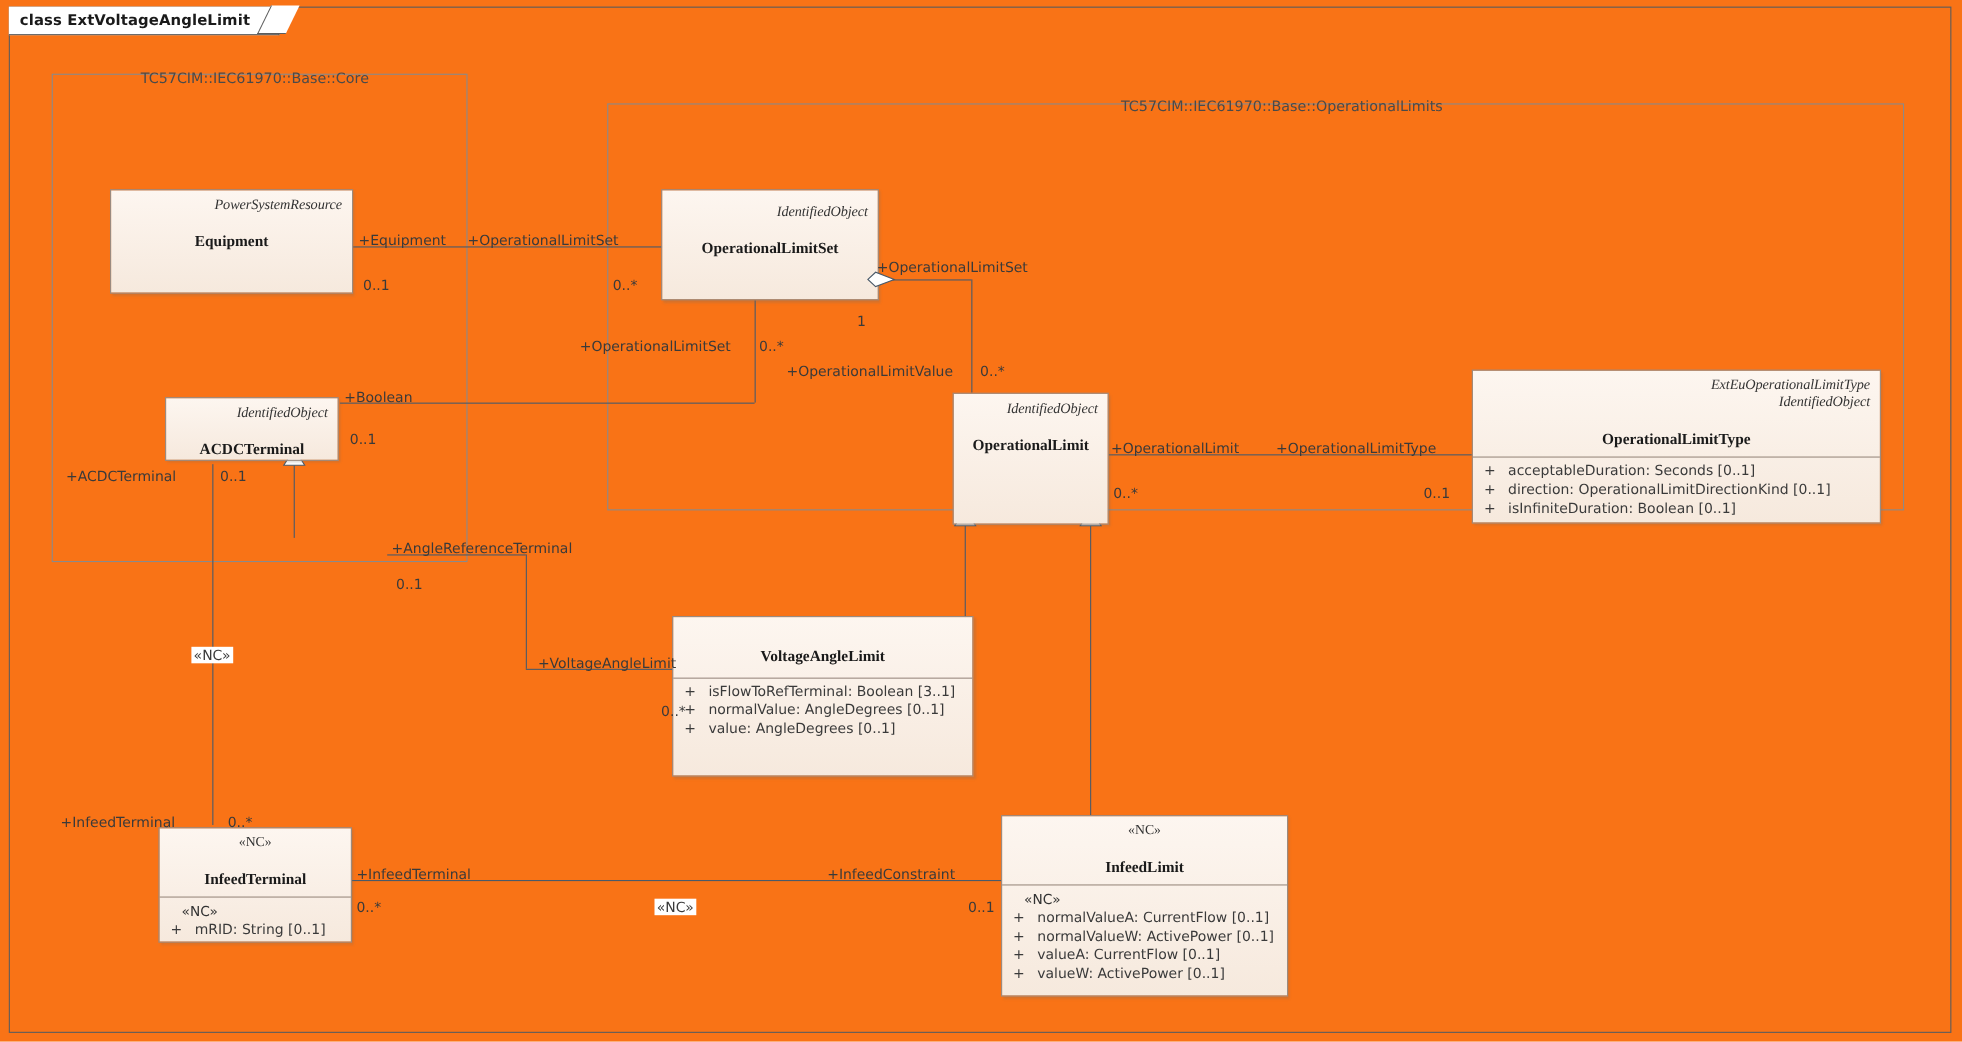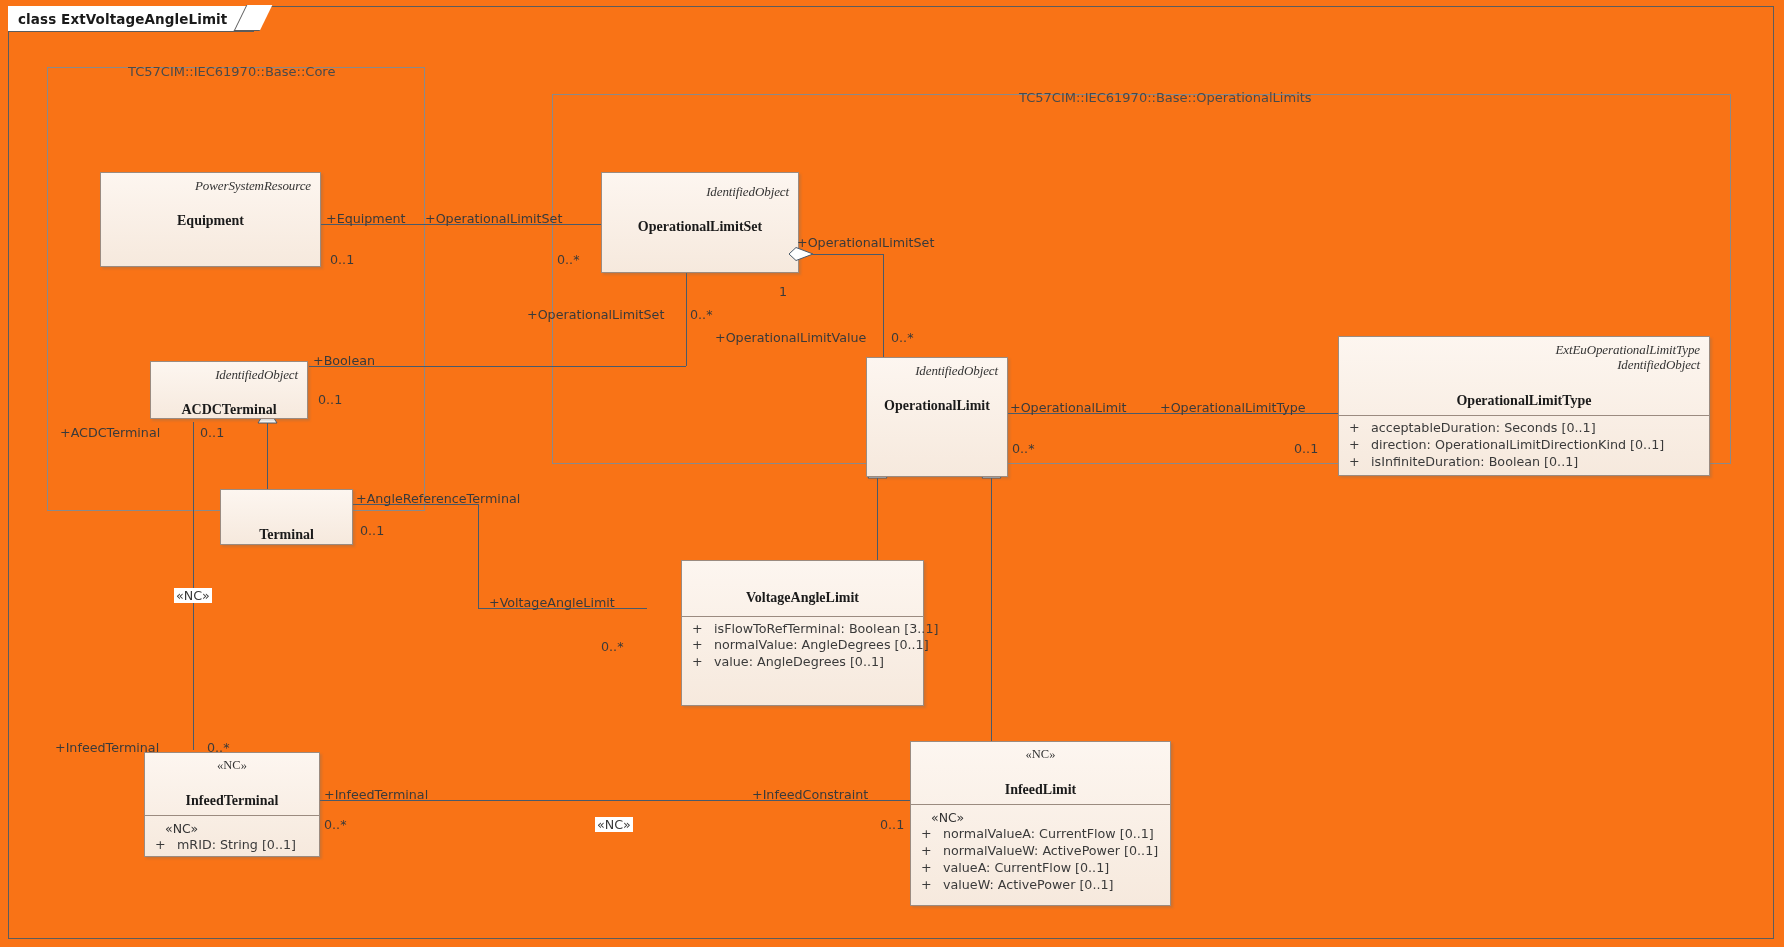--- a/index.html
+++ b/index.html
@@ -226,25 +226,20 @@
     </div>
   </div>
 
   <div class="cls" style="left:150px; top:361px; width:158px; height:58px;">
     <div class="cls-head">
       <span class="cls-stereo-right">IdentifiedObject</span>
       <span class="cls-name">ACDCTerminal</span>
     </div>
   </div>
 
-  <div class="cls" style="left:220px; top:489px; width:133px; height:56px;">
-    <div class="cls-head" style="padding-top:17px;">
-      <span class="cls-name">Terminal</span>
-    </div>
-  </div>
 
   <div class="cls" style="left:601px; top:172px; width:198px; height:101px;">
     <div class="cls-head" style="padding-top:11px;">
       <span class="cls-stereo-right">IdentifiedObject</span>
       <span class="cls-name">OperationalLimitSet</span>
     </div>
   </div>
 
   <div class="diamond-wrap" style="left:788px; top:246px;">
     <svg width="26" height="16" viewBox="0 0 26 16">
@@ -274,21 +269,21 @@
         <span class="vis">+</span>
         <span>direction: OperationalLimitDirectionKind [0..1]</span>
       </div>
       <div class="attr">
         <span class="vis">+</span>
         <span>isInfiniteDuration: Boolean [0..1]</span>
       </div>
     </div>
   </div>
 
-  <div class="cls" style="left:681px; top:560px; width:243px; height:146px;">
+  <div class="cls" style="left:611px; top:560px; width:274px; height:146px;">
     <div class="cls-head with-body" style="padding-top:9px; padding-bottom:9px;">
       <span class="cls-name">VoltageAngleLimit</span>
     </div>
     <div class="cls-body">
       <div class="attr">
         <span class="vis">+</span>
         <span>isFlowToRefTerminal: Boolean [3..1]</span>
       </div>
       <div class="attr">
         <span class="vis">+</span>

